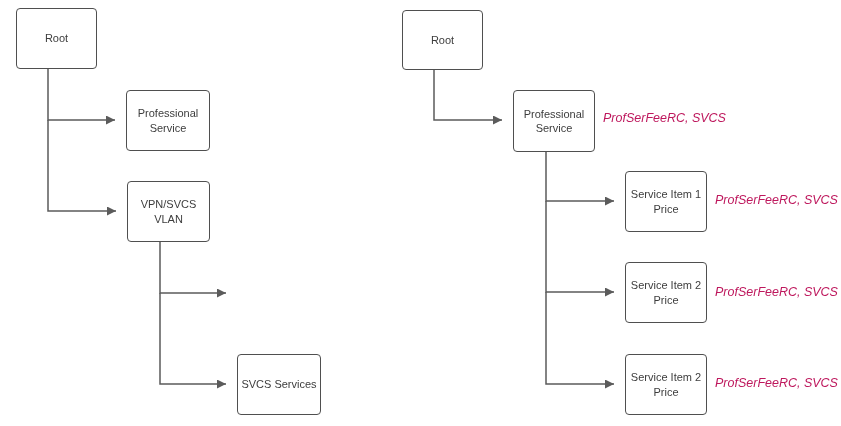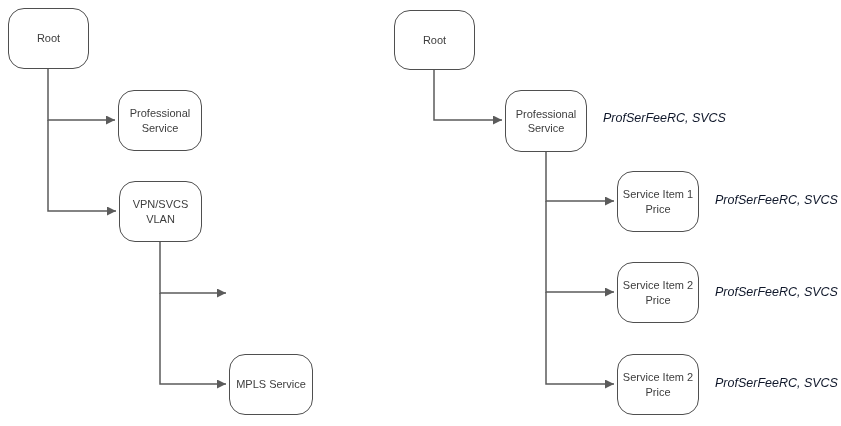--- a/index.html
+++ b/index.html
@@ -20,33 +20,34 @@
     left: 0;
     top: 0;
     width: 841px;
     height: 426px;
   }
   .node {
     position: absolute;
     box-sizing: border-box;
     background: #ffffff;
     border: 1.5px solid #4f4f4f;
-    border-radius: 16px;
+    border-radius: 4px;
     display: flex;
     align-items: center;
     justify-content: center;
     text-align: center;
     color: #3d3d3d;
     font-size: 11px;
     line-height: 1.3;
     padding: 2px 3px;
+    margin-left: 8px;
   }
   .annotation {
     position: absolute;
-    color: #0f172a;
+    color: #be185d;
     font-size: 12.5px;
     font-style: italic;
     white-space: nowrap;
     line-height: 15px;
   }
 </style>
 </head>
 <body>
 
 <div id="canvas">
@@ -72,21 +73,21 @@
   <div class="node" style="left:8px; top:8px; width:81px; height:61px;">
     <span>Root</span>
   </div>
   <div class="node" style="left:118px; top:90px; width:84px; height:61px;">
     <span>Professional Service</span>
   </div>
   <div class="node" style="left:119px; top:181px; width:83px; height:61px;">
     <span>VPN/SVCS VLAN</span>
   </div>
   <div class="node" style="left:229px; top:354px; width:84px; height:61px;">
-    <span>MPLS Service</span>
+    <span>SVCS Services</span>
   </div>
 
   <div class="node" style="left:394px; top:10px; width:81px; height:60px;">
     <span>Root</span>
   </div>
   <div class="node" style="left:505px; top:90px; width:82px; height:62px;">
     <span>Professional Service</span>
   </div>
   <div class="node" style="left:617px; top:171px; width:82px; height:61px;">
     <span>Service Item 1 Price</span>

